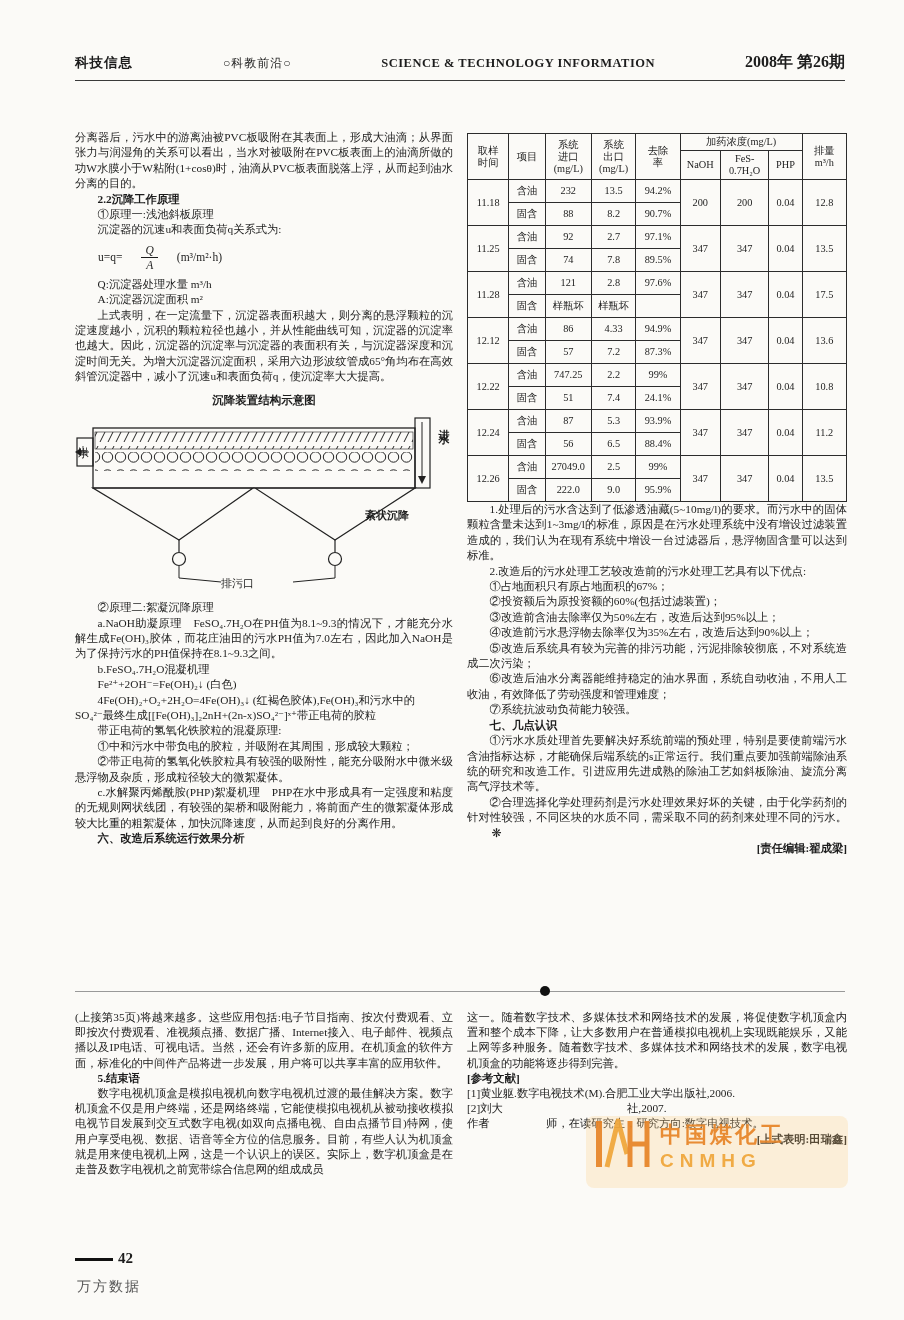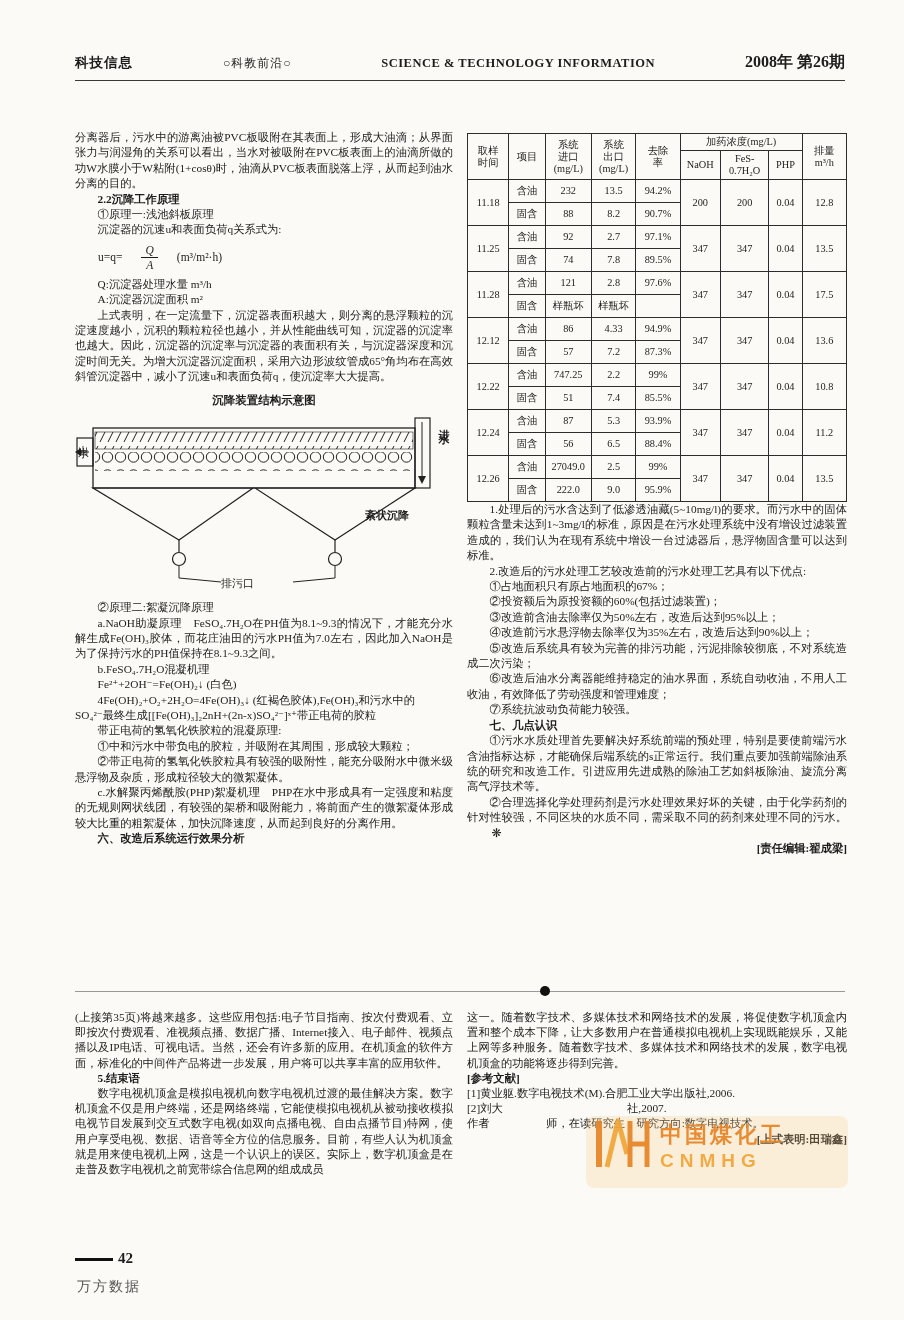--- a/index.html
+++ b/index.html
@@ -291,21 +291,21 @@
             <td>99%</td>
             <td rowspan="2">347</td>
             <td rowspan="2">347</td>
             <td rowspan="2">0.04</td>
             <td rowspan="2">10.8</td>
           </tr>
           <tr>
             <td>固含</td>
             <td>51</td>
             <td>7.4</td>
-            <td>85.5%</td>
+            <td>24.1%</td>
           </tr>
           <tr>
             <td rowspan="2">12.24</td>
             <td>含油</td>
             <td>87</td>
             <td>5.3</td>
             <td>93.9%</td>
             <td rowspan="2">347</td>
             <td rowspan="2">347</td>
             <td rowspan="2">0.04</td>

